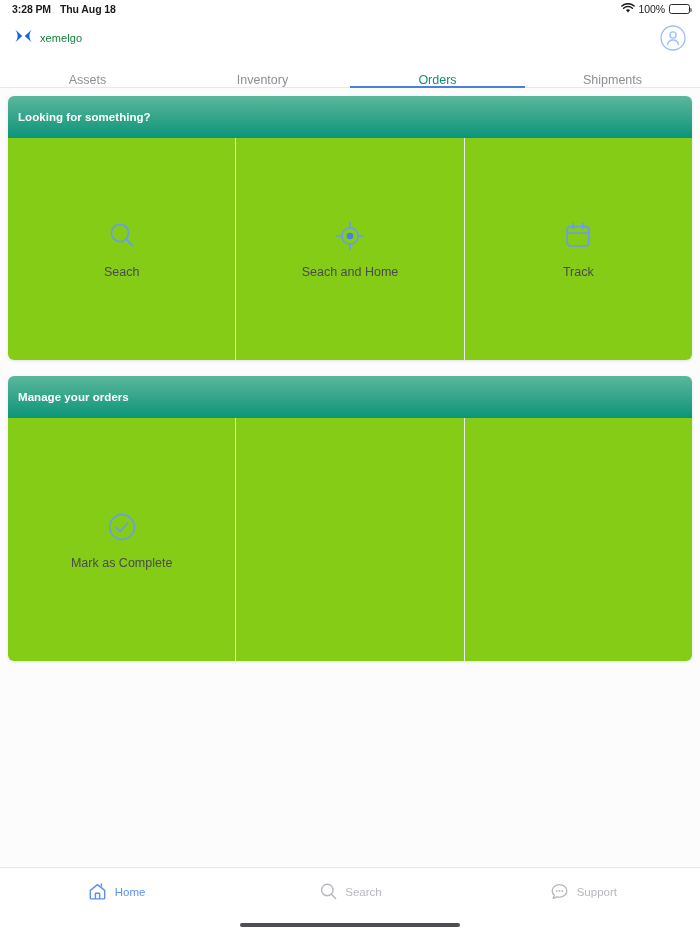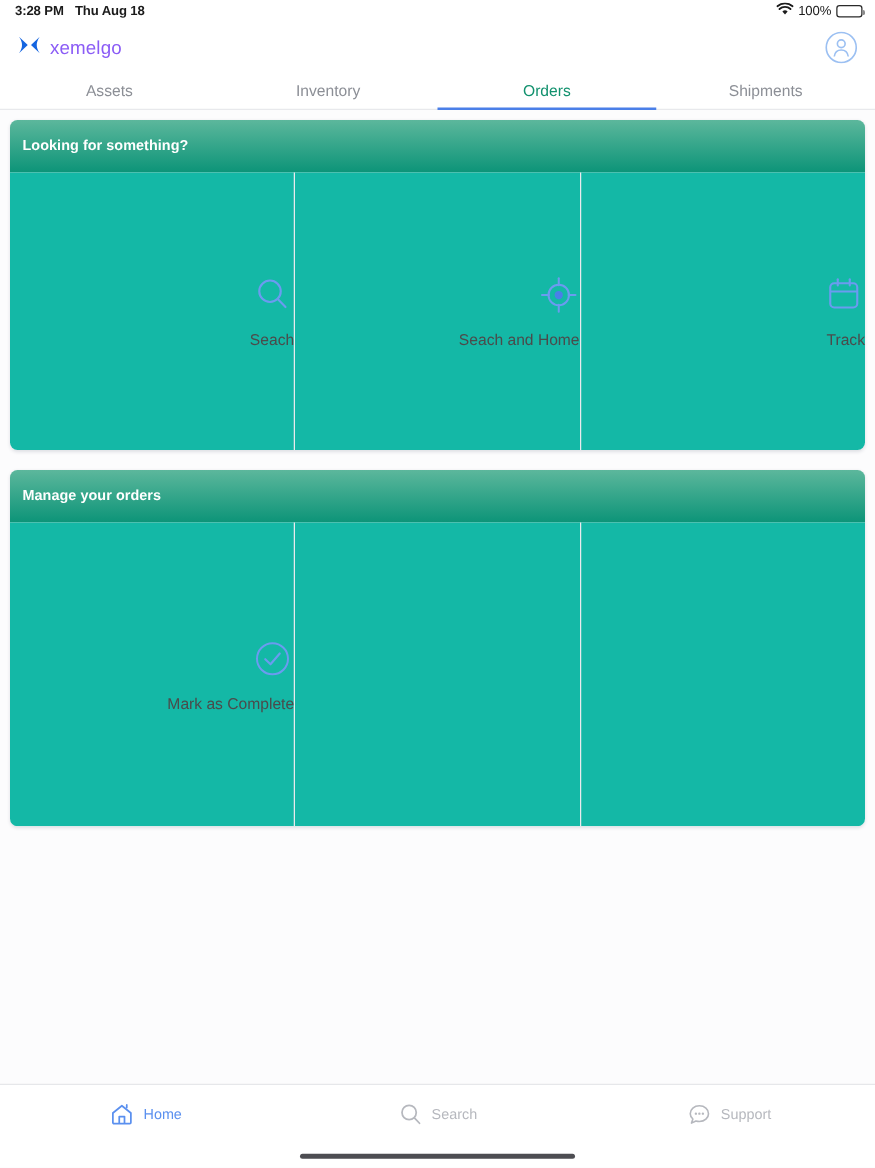--- a/index.html
+++ b/index.html
@@ -81,22 +81,22 @@
     justify-content: space-between;
     padding: 0 14px 0 14px;
   }
   .brand {
     display: flex;
     align-items: center;
     gap: 7px;
   }
   .brand-mark { display: block; }
   .brand-name {
-    font-size: 15px;
-    color: #8b5cf6;
+    font-size: 11px;
+    color: #15803d;
     letter-spacing: 0.1px;
   }
   .avatar-btn {
     width: 27px;
     height: 27px;
     display: flex;
     align-items: center;
     justify-content: center;
   }
 
@@ -106,21 +106,21 @@
     flex: 0 0 30px;
     background: #ffffff;
     display: flex;
     align-items: stretch;
     border-bottom: 1px solid #e8e9ec;
     position: relative;
   }
   .tab {
     flex: 1 1 0;
     display: flex;
-    align-items: center;
+    align-items: flex-end;
     justify-content: center;
     font-size: 12.5px;
     color: #8c8f96;
     position: relative;
   }
   .tab.active { color: #12916e; font-weight: normal; }
   .tab.active::after {
     content: "";
     position: absolute;
     left: 0;
@@ -160,25 +160,25 @@
 
   .tile-row {
     display: flex;
     align-items: stretch;
   }
   .tile {
     flex: 1 1 0;
     min-height: 222px;
     display: flex;
     flex-direction: column;
-    align-items: flex-end;
+    align-items: center;
     justify-content: center;
     gap: 12px;
     border-right: 1px solid #e9eaed;
-    background: #14b8a6;
+    background: #84cc16;
   }
   .tile:last-child { border-right: none; }
   .tile.empty { cursor: default; }
 
   .tile-icon {
     width: 34px;
     height: 34px;
     display: flex;
     align-items: center;
     justify-content: center;

